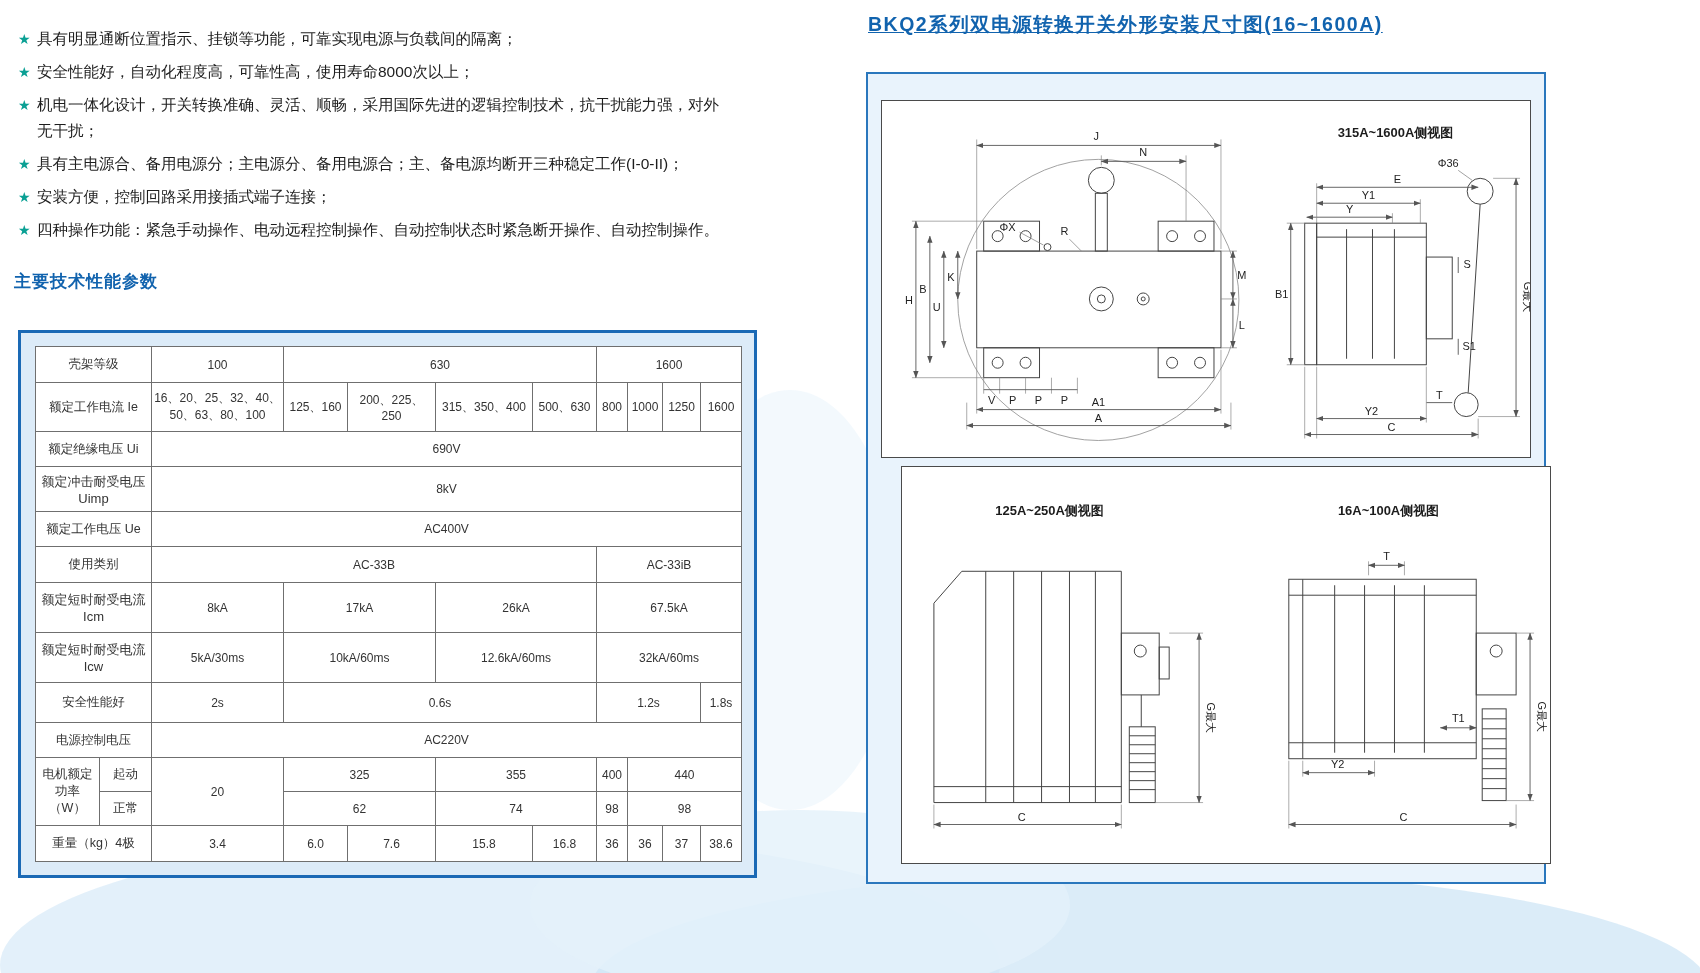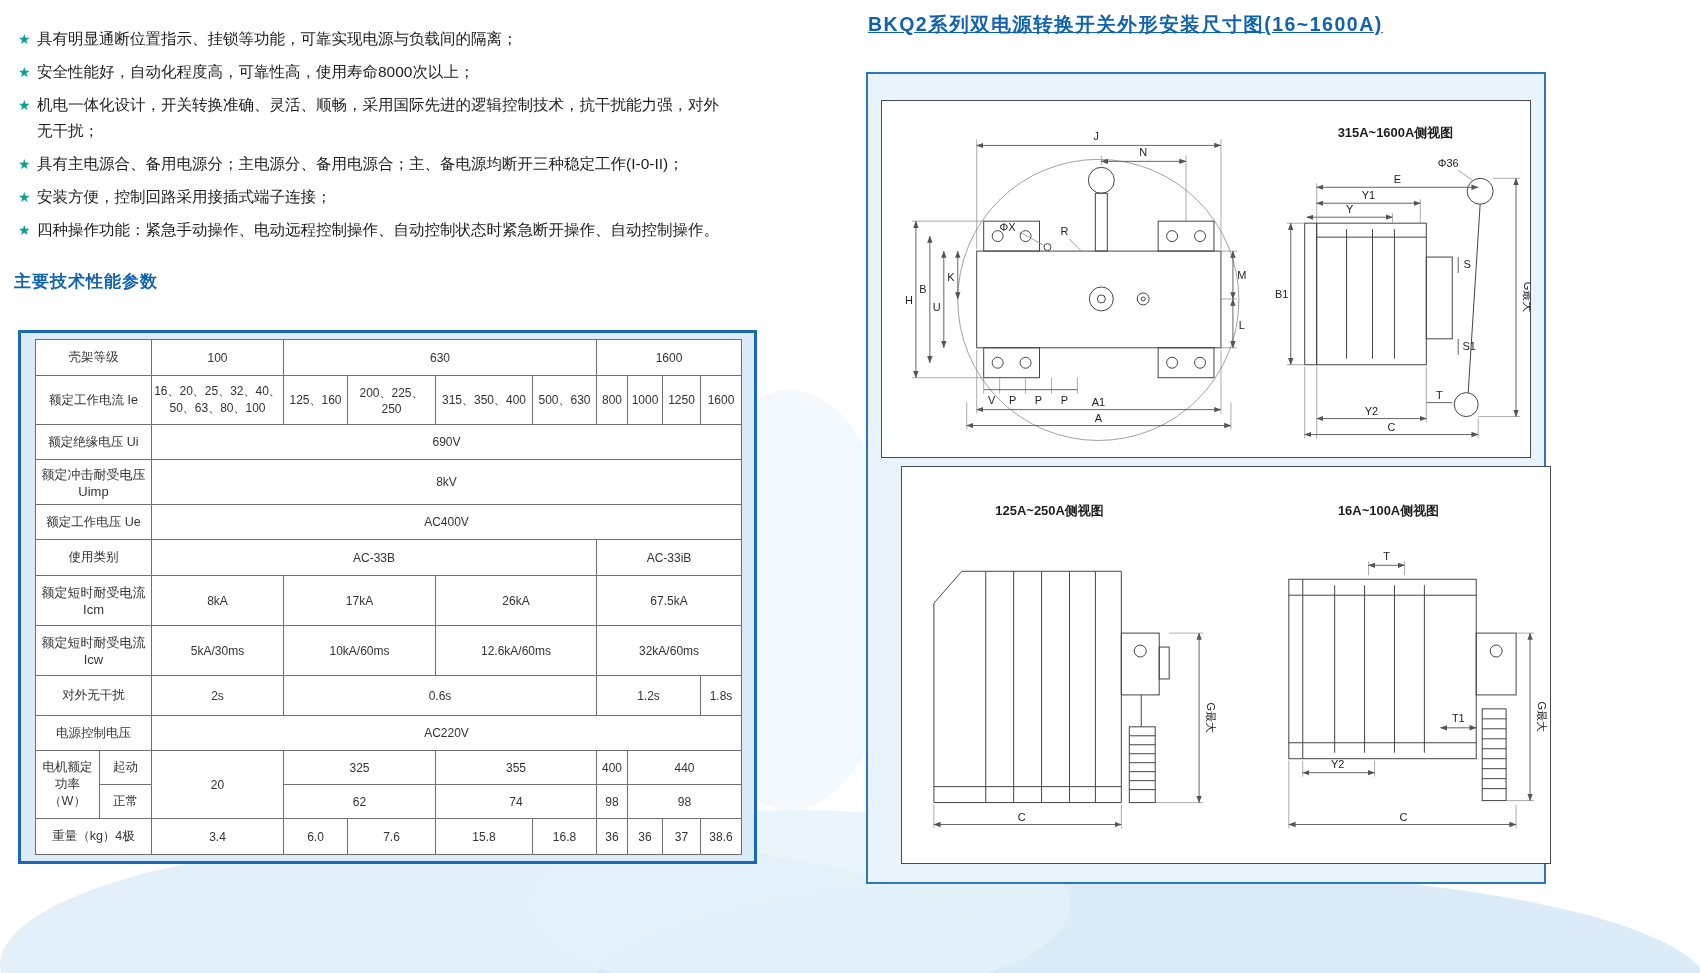--- a/index.html
+++ b/index.html
@@ -15,21 +15,21 @@
   
   .features{left:18px;top:26px;width:705px;}
   .features ul{list-style:none;margin:0;padding:0;}
   .features li{position:relative;padding-left:19px;font-size:15.5px;line-height:26px;margin-bottom:7px;color:#1d1d1d;}
   .features .star{position:absolute;left:0;top:0;color:#0aa094;font-size:14px;}
 
   
   .params-heading{left:14px;top:270px;font-size:17px;font-weight:bold;color:#1163ae;letter-spacing:1px;}
 
   
-  .table-wrap{left:18px;top:330px;width:705px;border:3px solid #1a69b5;background:#dcebf8;padding:6px 14px;}
+  .table-wrap{left:18px;top:330px;width:705px;border:3px solid #1a69b5;background:#dcebf8;padding:13px 14px;}
   table.params{border-collapse:collapse;table-layout:fixed;width:706px;}
   table.params td{
     border:1px solid #6f6f6f;background:#fff;text-align:center;vertical-align:middle;
     font-size:12px;color:#333;padding:1px 2px;overflow:hidden;
   }
   table.params td.lab{font-size:12.5px;}
   .sub{display:block;font-size:13px;}
 
   
   .dim-title{left:868px;top:11px;font-size:19.5px;font-weight:bold;color:#1163ae;letter-spacing:1.5px;text-decoration:underline;}
@@ -138,21 +138,21 @@
       <td class="lab" colspan="2">
         <span class="sub">额定短时耐受电流</span>
         <span class="sub">Icw</span>
       </td>
       <td>5kA/30ms</td>
       <td colspan="2">10kA/60ms</td>
       <td colspan="2">12.6kA/60ms</td>
       <td colspan="4">32kA/60ms</td>
     </tr>
     <tr style="height:40px">
-      <td class="lab" colspan="2">对外无干扰</td>
+      <td class="lab" colspan="2">安全性能好</td>
       <td>2s</td>
       <td colspan="4">0.6s</td>
       <td colspan="3">1.2s</td>
       <td>1.8s</td>
     </tr>
     <tr style="height:35px">
       <td class="lab" colspan="2">电源控制电压</td>
       <td colspan="9">AC220V</td>
     </tr>
     <tr style="height:34px">

